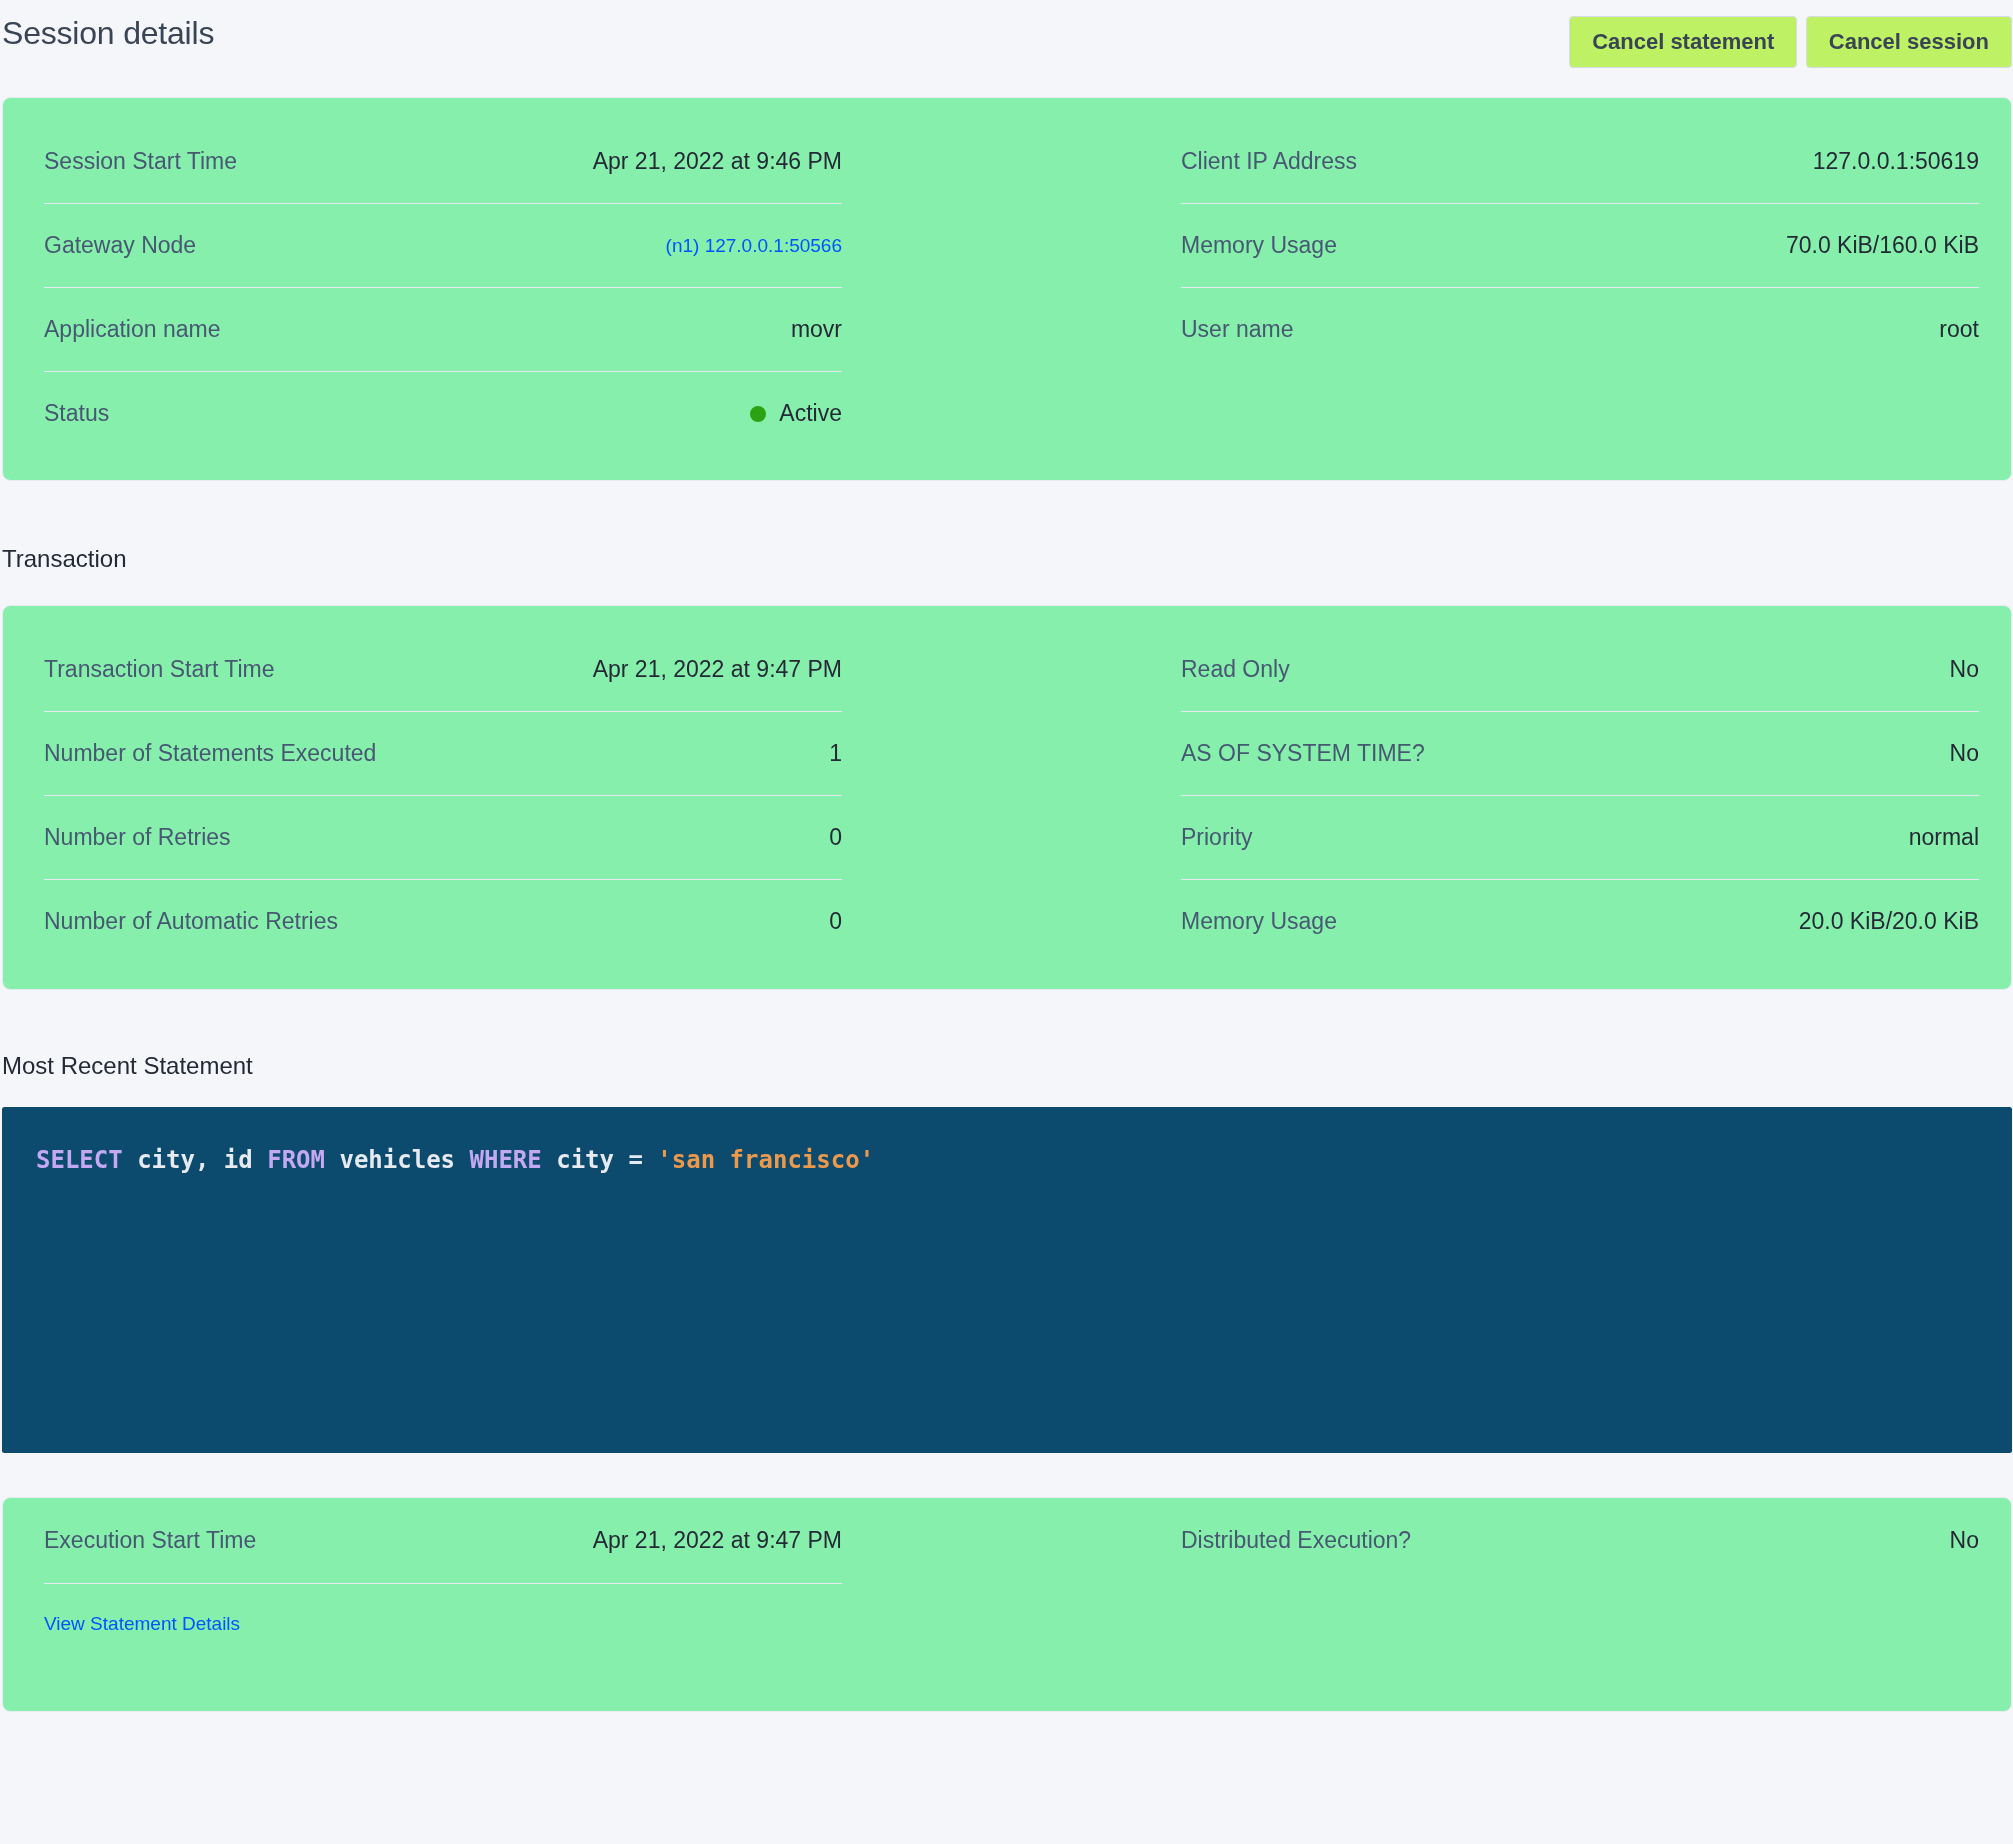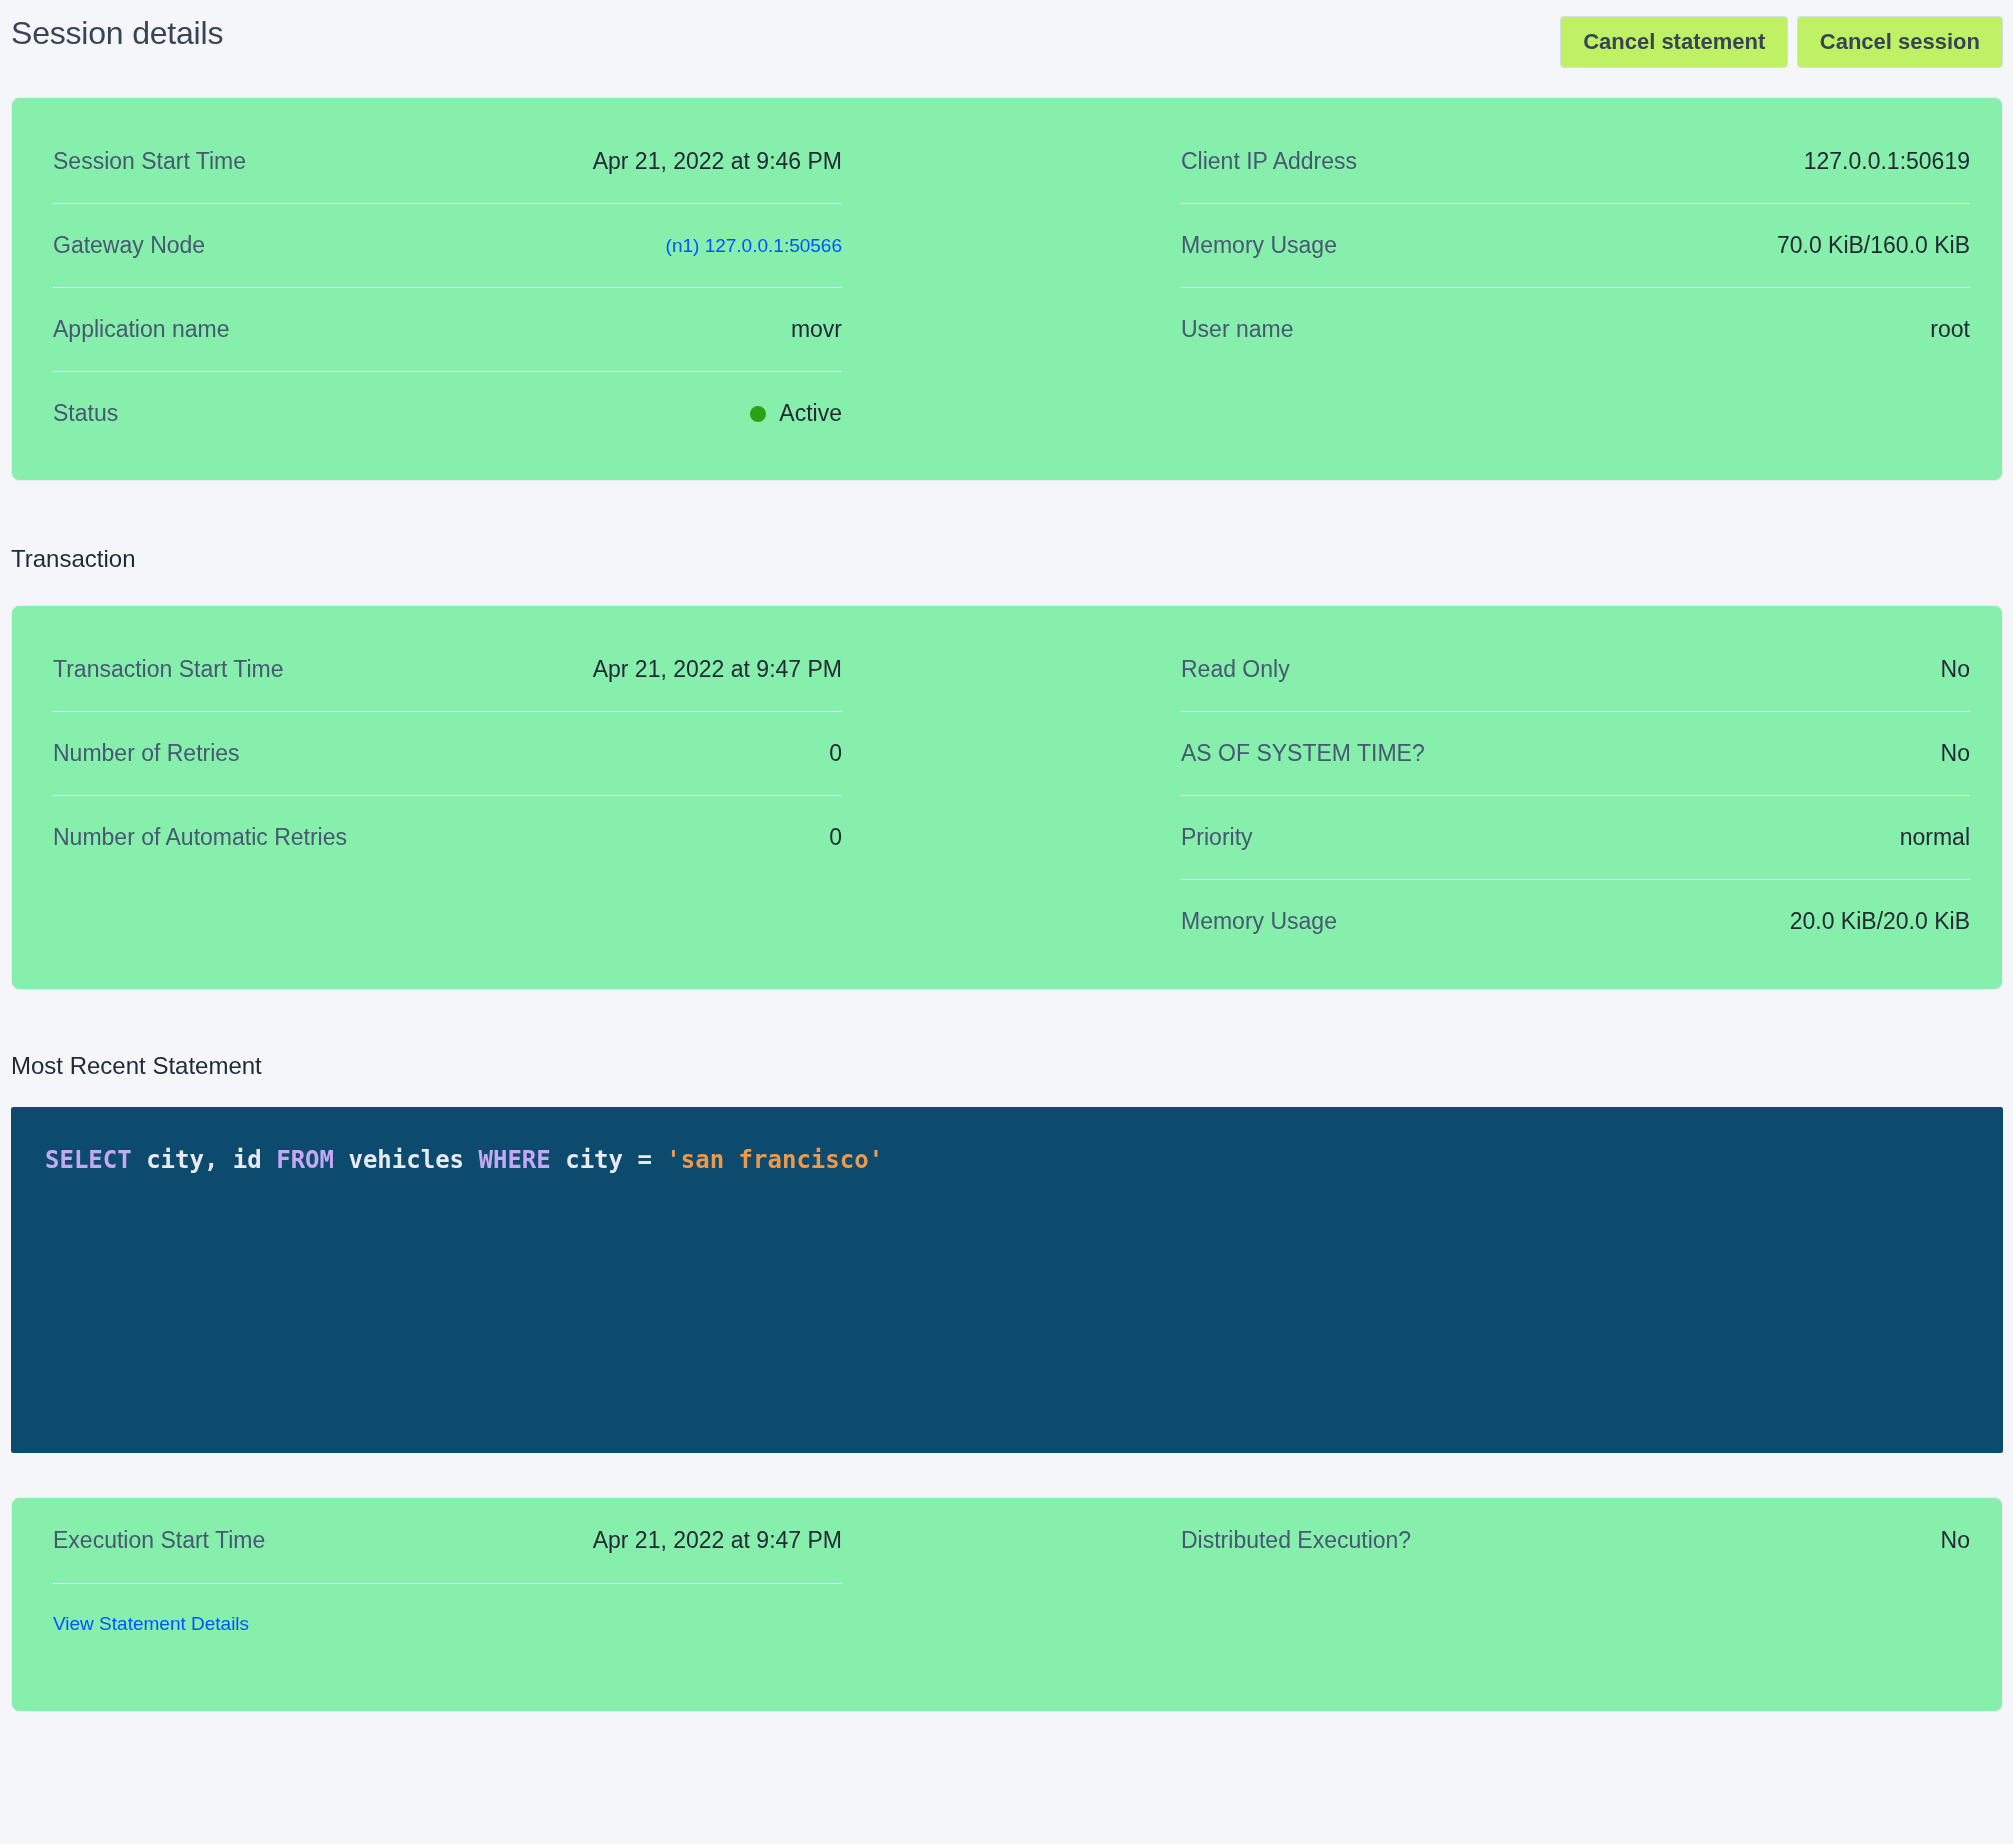--- a/index.html
+++ b/index.html
@@ -6,21 +6,21 @@
     margin: 0;
     padding: 0;
     width: 2014px;
     height: 1844px;
     overflow: hidden;
     background: #f4f6fa;
     font-family: "Liberation Sans", sans-serif;
     color: #394455;
   }
   .page {
-    padding: 0 11px;
+    padding: 0 2px;
     box-sizing: border-box;
     width: 2014px;
   }
   
   .header {
     display: flex;
     justify-content: space-between;
     align-items: flex-start;
     padding-top: 12px;
     height: 97px;
@@ -203,20 +203,24 @@
   <div class="section-title">Transaction</div>
 
   <div class="card">
     <div class="card-grid">
       <div>
         <div class="kv-row">
           <span class="kv-label">Transaction Start Time</span>
           <span class="kv-value">Apr 21, 2022 at 9:47 PM</span>
         </div>
         <div class="kv-row">
+          <span class="kv-label">Number of Statements Executed</span>
+          <span class="kv-value">1</span>
+        </div>
+        <div class="kv-row">
           <span class="kv-label">Number of Retries</span>
           <span class="kv-value">0</span>
         </div>
         <div class="kv-row no-border">
           <span class="kv-label">Number of Automatic Retries</span>
           <span class="kv-value">0</span>
         </div>
       </div>
       <div>
         <div class="kv-row">

